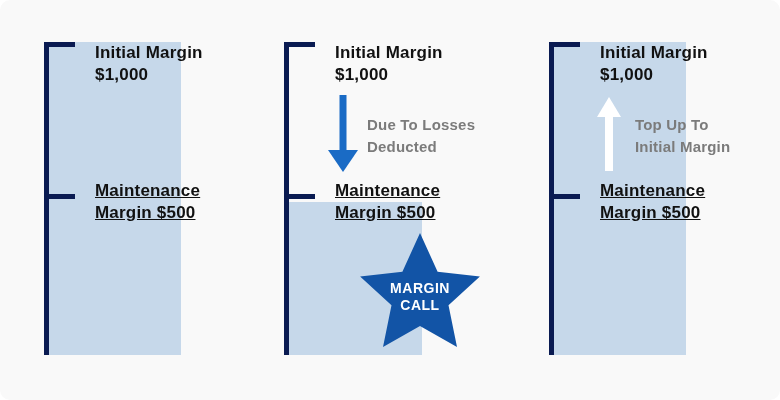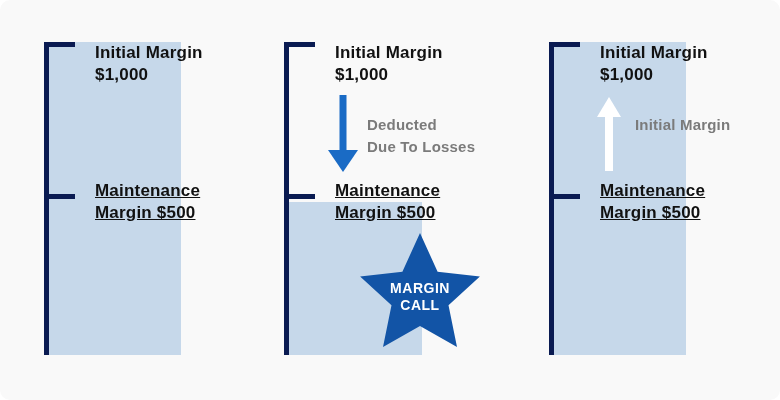--- a/index.html
+++ b/index.html
@@ -143,22 +143,22 @@
     </div>
     <div class="label label-maint">
       <div>Maintenance</div>
       <div>Margin $500</div>
     </div>
     <svg class="arrow-svg arrow-down" width="30" height="77" viewBox="0 0 30 77">
       <rect x="11.5" y="0" width="7" height="57" fill="var(--arrow-blue)"></rect>
       <polygon points="0,55 30,55 15,77" fill="var(--arrow-blue)"></polygon>
     </svg>
     <div class="annotation annotation-2">
+      <div>Due To Losses</div>
       <div>Deducted</div>
-      <div>Due To Losses</div>
     </div>
     <svg class="star-svg" viewBox="0 0 126 126">
       <polygon points="63,0 80.6,38.7 122.9,43.5 91.5,72.3 100,114 63,93 26,114 34.5,72.3 3.1,43.5 45.4,38.7" fill="var(--star-blue)"></polygon>
       <text x="63" y="60">MARGIN</text>
       <text x="63" y="77">CALL</text>
     </svg>
   </div>
 
   <div class="panel panel-3">
     <div class="bar"></div>
@@ -171,17 +171,18 @@
     </div>
     <div class="label label-maint">
       <div>Maintenance</div>
       <div>Margin $500</div>
     </div>
     <svg class="arrow-svg arrow-up" width="24" height="74" viewBox="0 0 24 74">
       <rect x="8" y="18" width="8" height="56" fill="var(--arrow-white)"></rect>
       <polygon points="12,0 24,20 0,20" fill="var(--arrow-white)"></polygon>
     </svg>
     <div class="annotation annotation-3">
+      <div>Top Up To</div>
       <div>Initial Margin</div>
     </div>
   </div>
 
 </div>
 
 </body></html>

